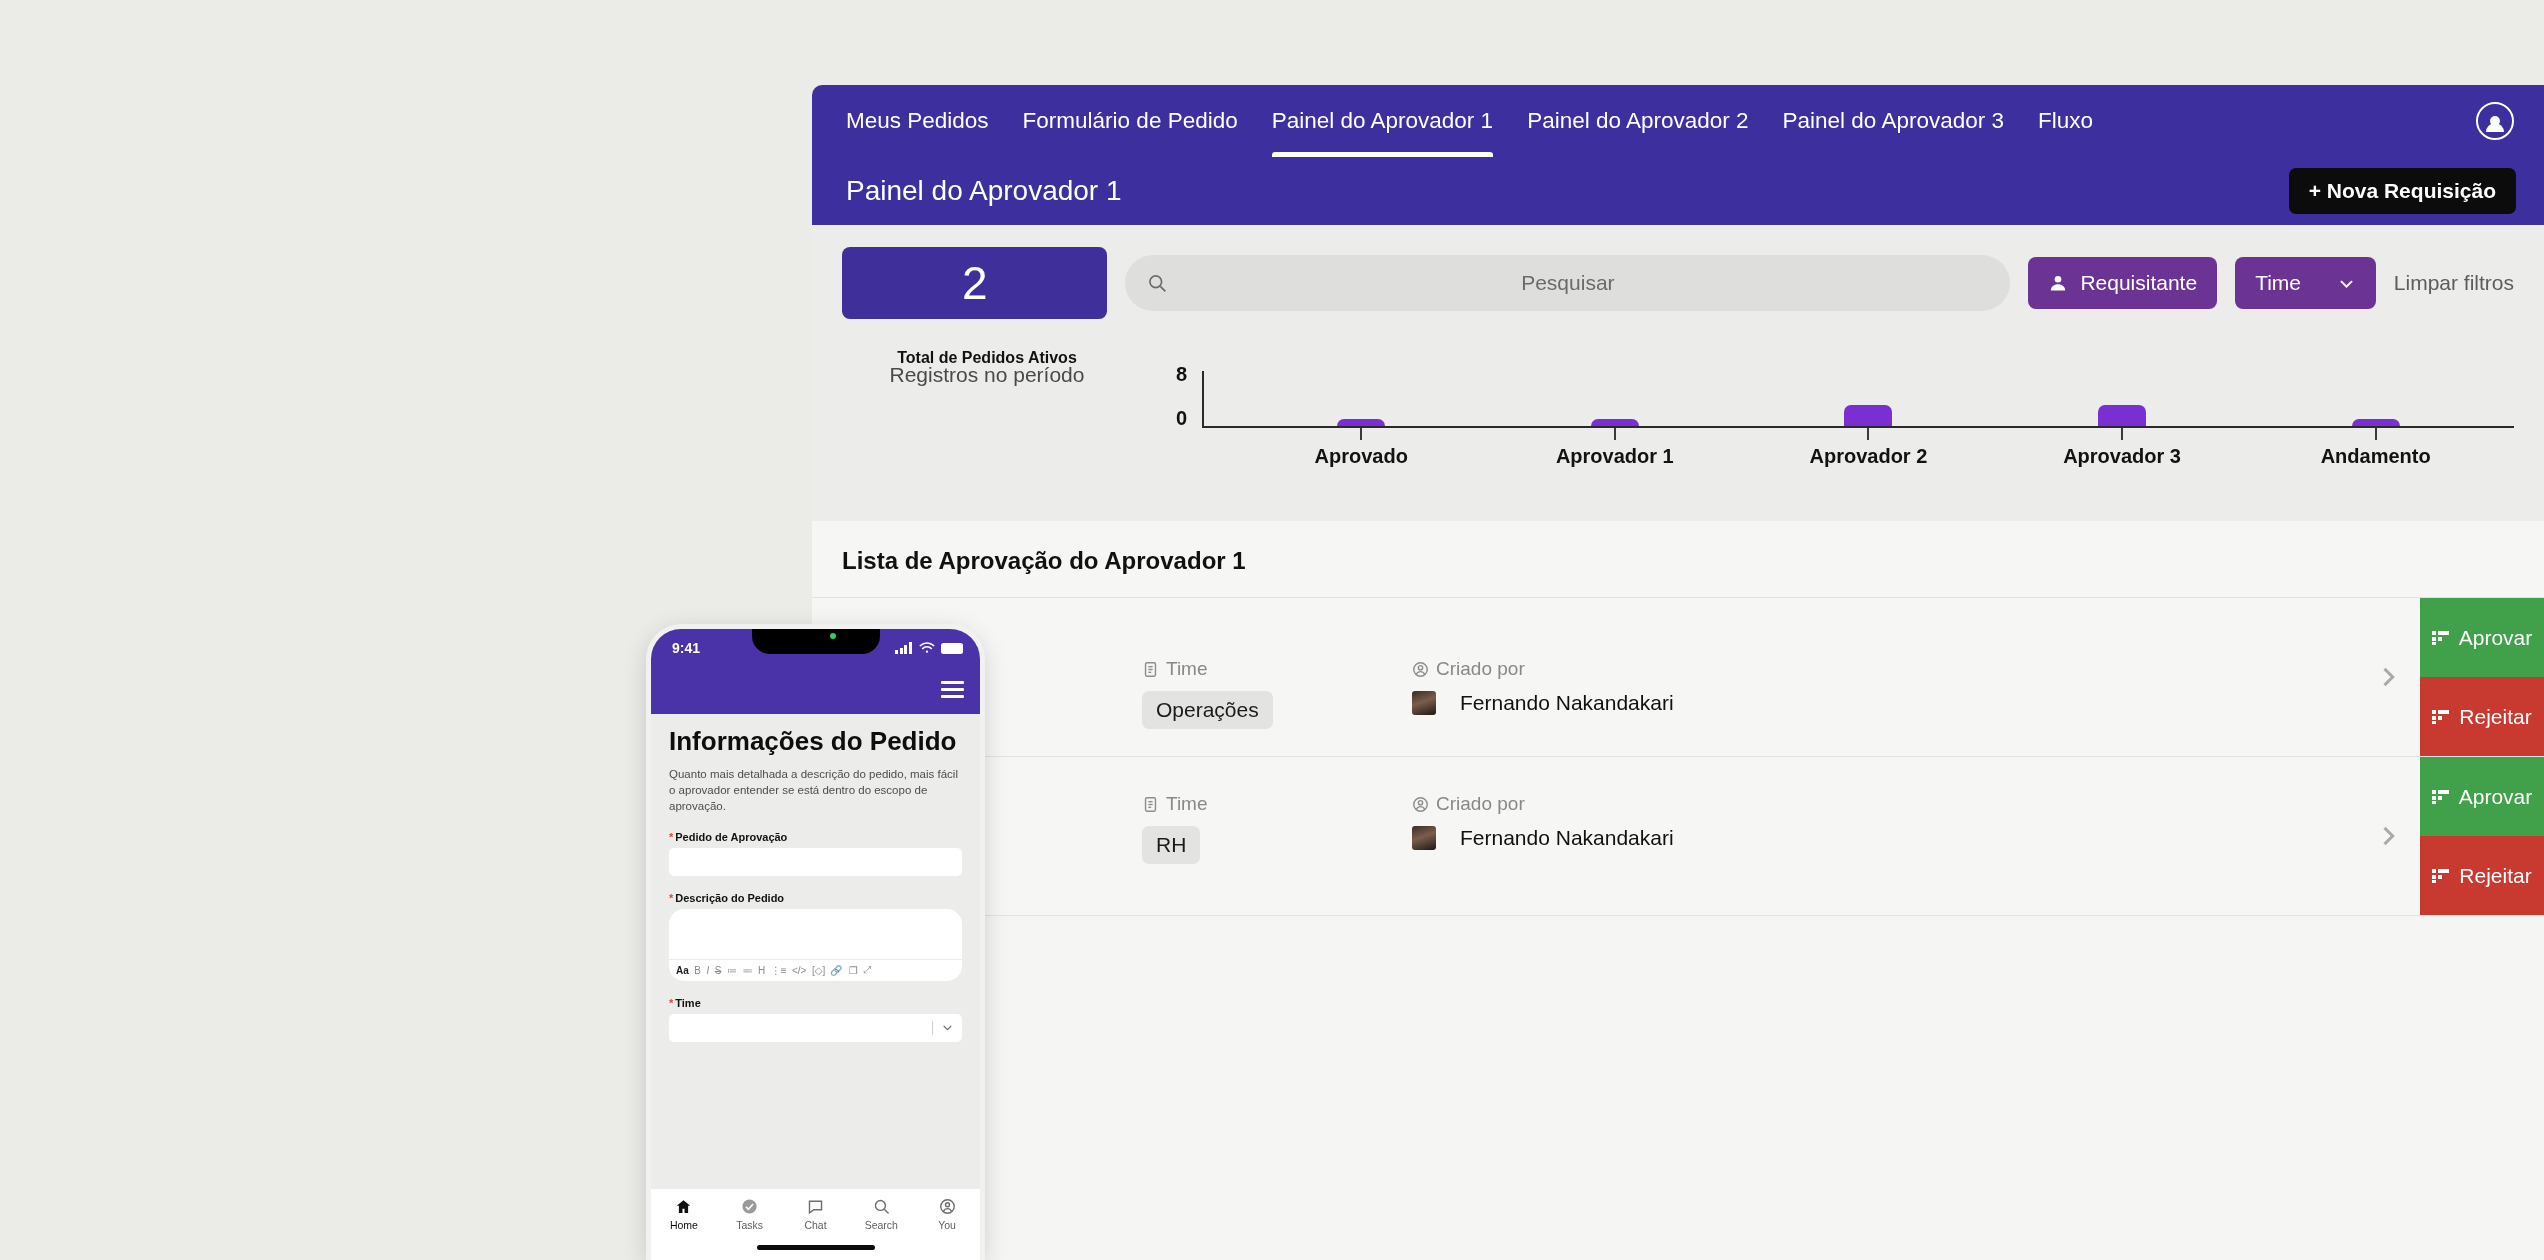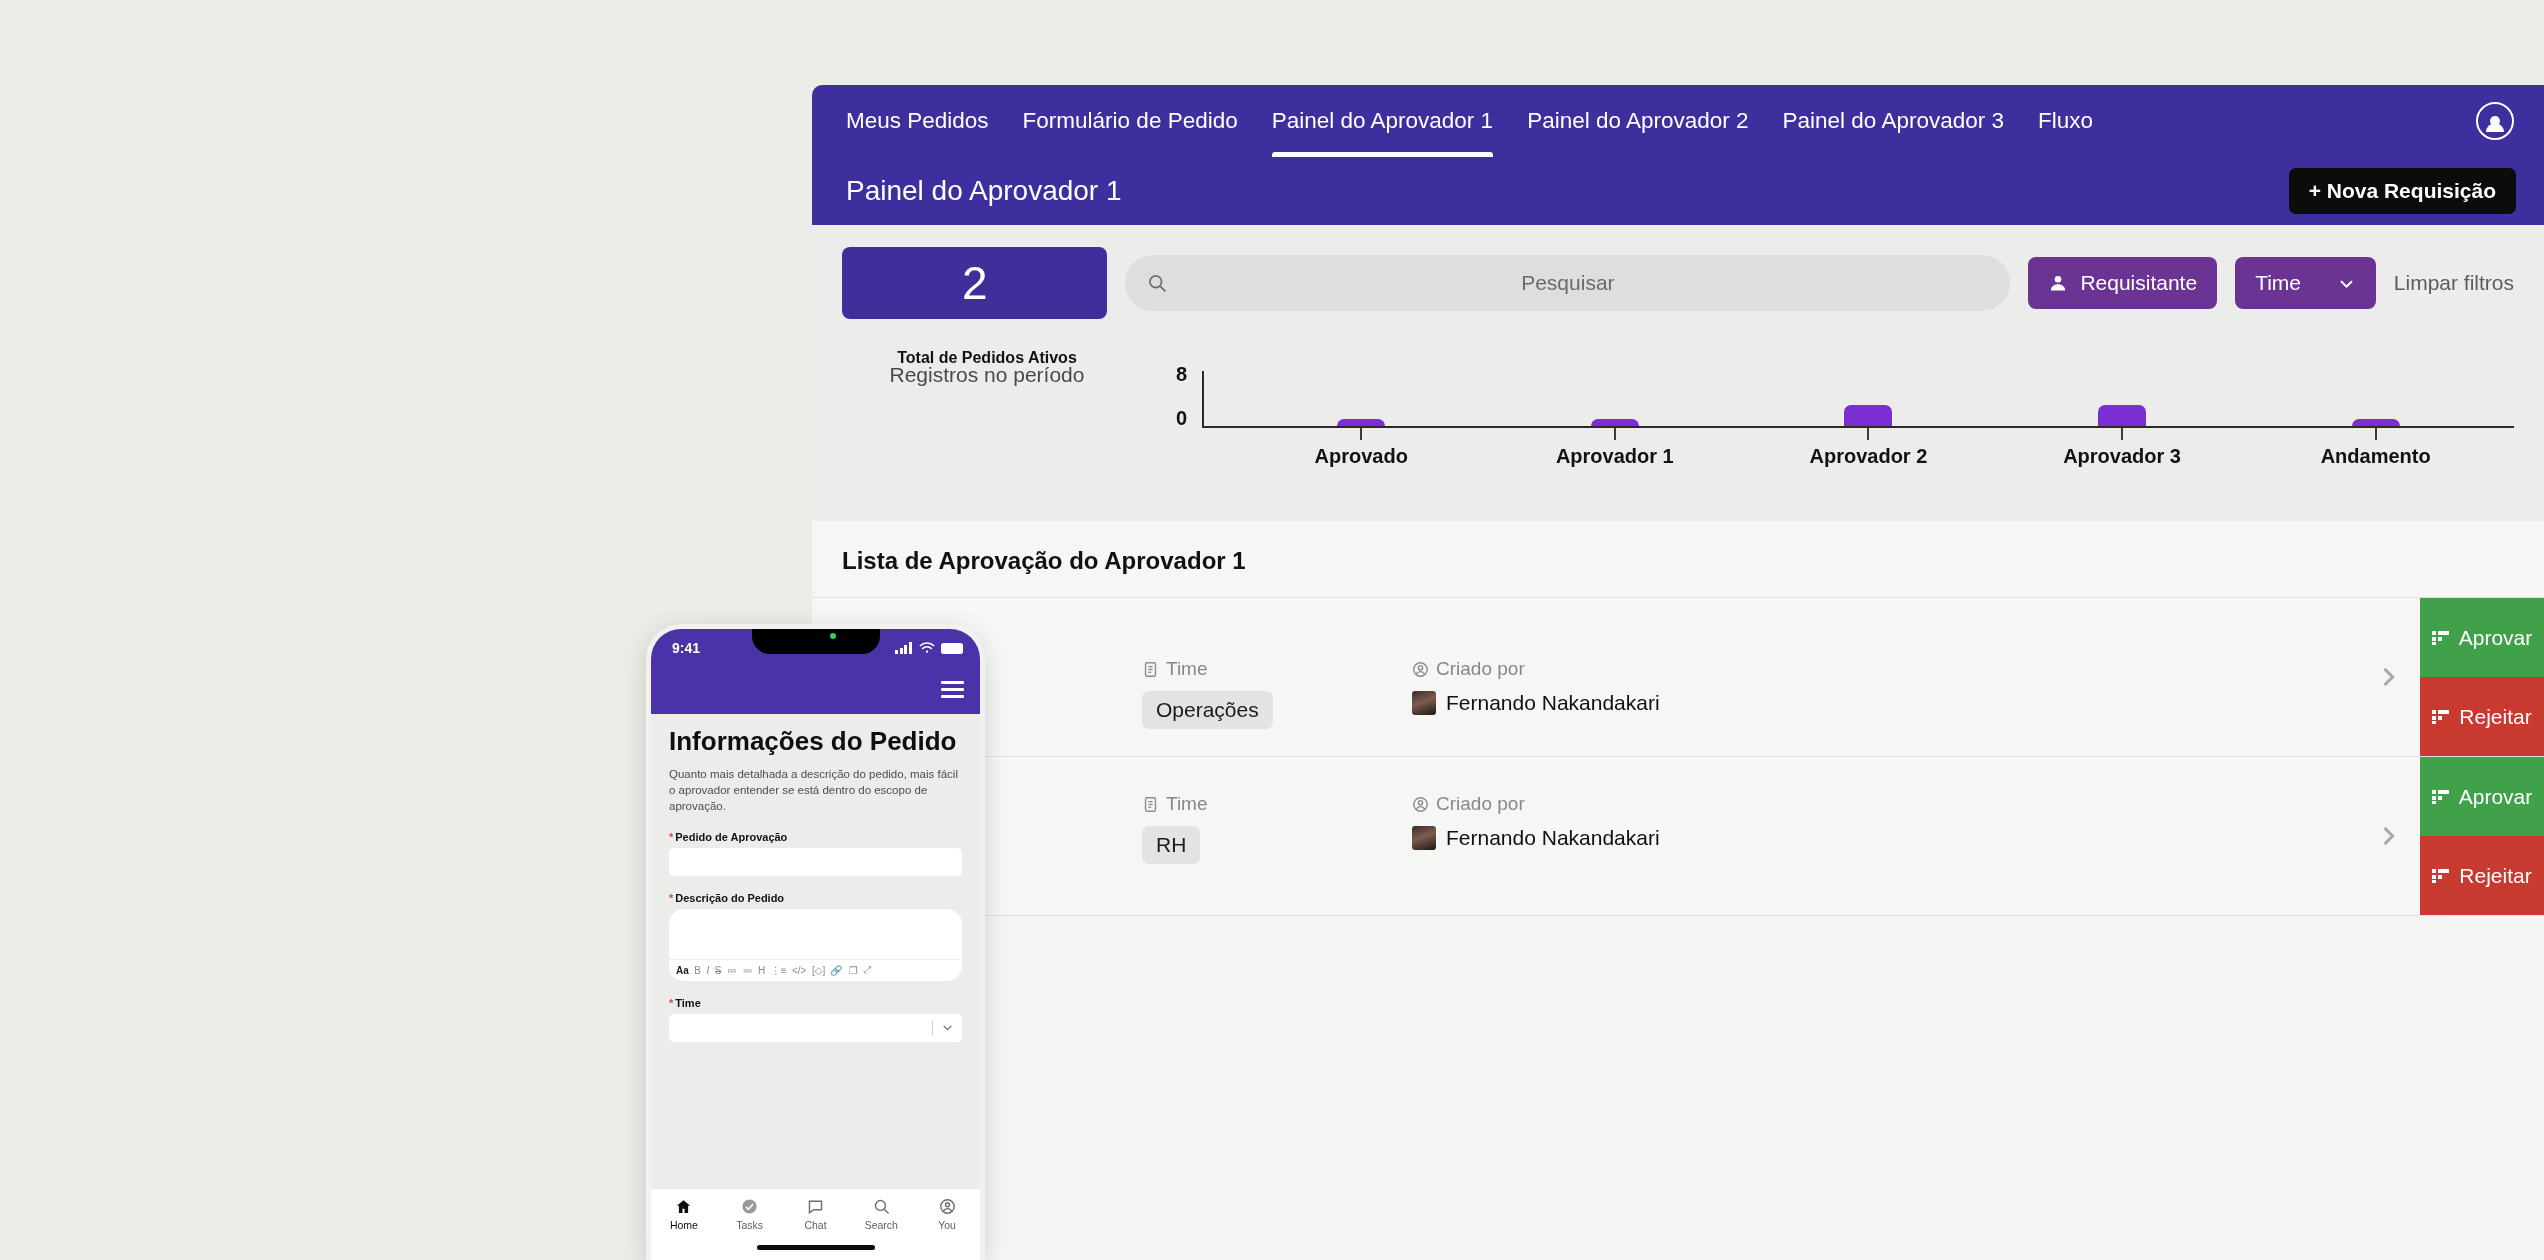--- a/index.html
+++ b/index.html
@@ -211,21 +211,21 @@
     white-space: nowrap;
   }
   .pill {
     display: inline-block;
     background: #e3e3e2;
     color: #1b1b1b;
     font-size: 21px;
     border-radius: 7px;
     padding: 7px 14px;
   }
-  .creator { display: flex; align-items: center; gap: 10px; }
+  .creator { display: flex; align-items: center; gap: 24px; }
   .creator-avatar {
     width: 24px; height: 24px; border-radius: 3px;
     background: linear-gradient(160deg,#3a2c27 0%,#7c5d4c 45%,#1d1715 100%);
     flex: none;
   }
   .creator-name { font-size: 21px; color: #111; white-space: nowrap; }
   .chevron-cell {
     width: 64px;
     display: flex; align-items: center; justify-content: center;
     cursor: pointer;

